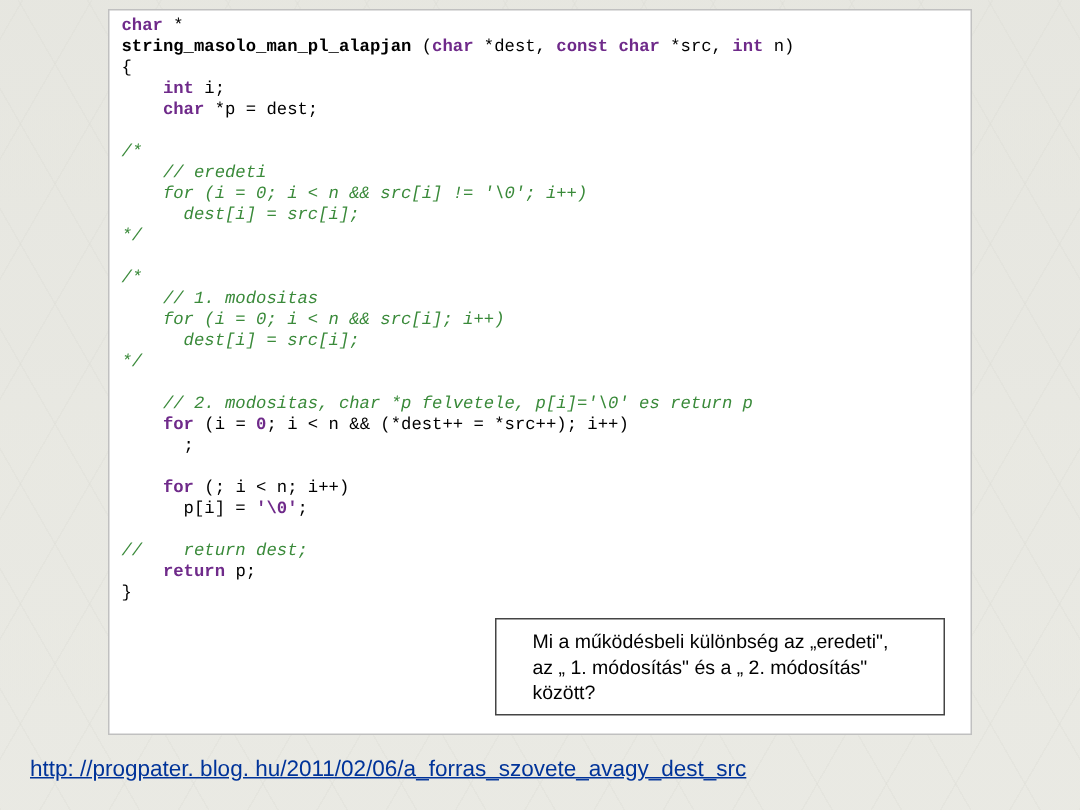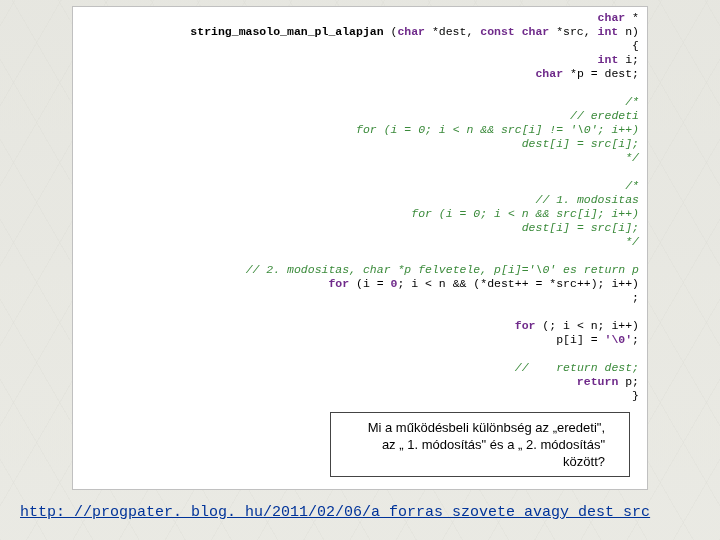--- a/index.html
+++ b/index.html
@@ -1,15 +1,15 @@
 <!DOCTYPE html>
 <html><head>
 <meta charset="utf-8">
 <style>
-  * { margin: 0; padding: 0; box-sizing: border-box; text-align: right; }
+  * { margin: 0; padding: 0; box-sizing: border-box; }
   body {
     width: 720px;
     height: 540px;
     background: #e8e8e0;
     font-family: "Courier New", monospace;
     position: relative;
     overflow: hidden;
   }
   .bg-overlay {
     position: absolute;
@@ -49,21 +49,21 @@
     padding: 6px 24px;
     font-family: Arial, sans-serif;
     font-size: 13px;
     line-height: 17px;
     color: #000;
   }
   .link-line {
     position: absolute;
     left: 20px;
     top: 504px;
-    font-family: Liberation Mono, monospace;
+    font-family: Liberation Sans, sans-serif;
     font-size: 15px;
     color: #003399;
     text-decoration: underline;
   }
 </style>
 </head>
 <body>
 
 <div class="bg-overlay"></div>
 

